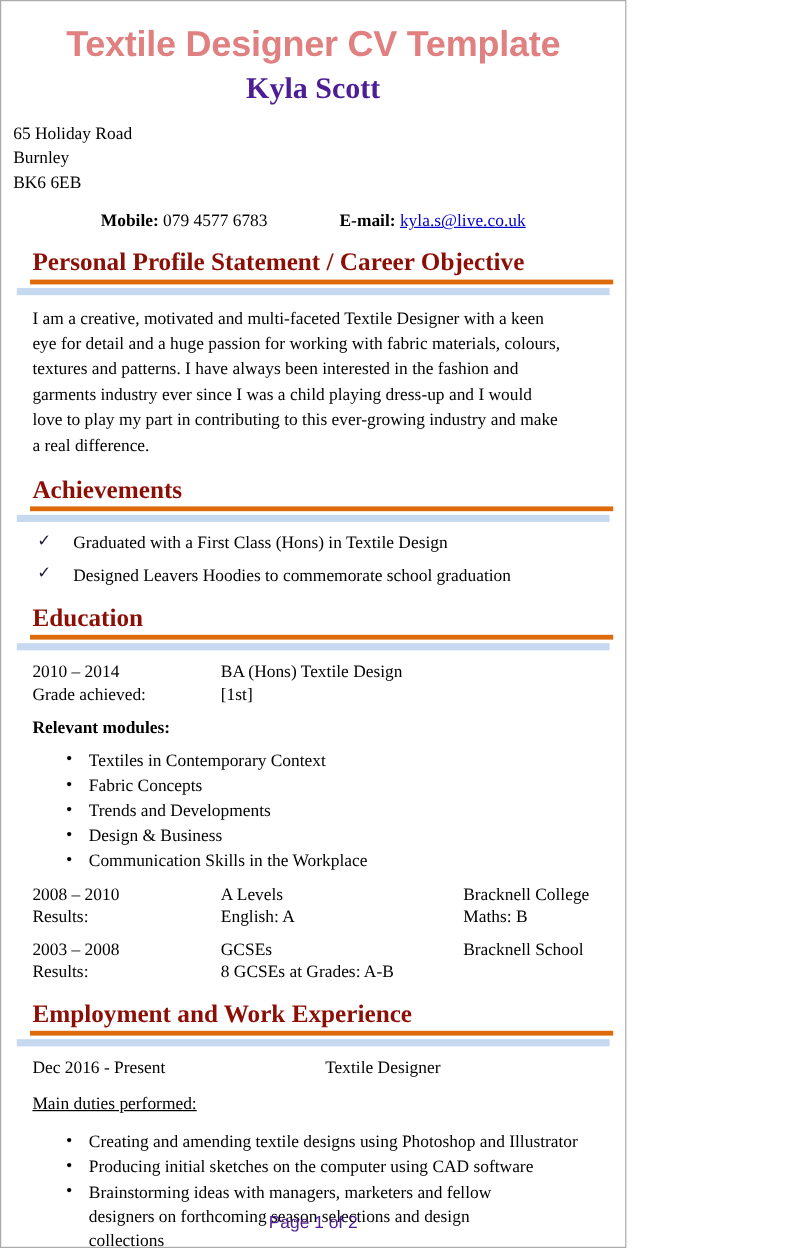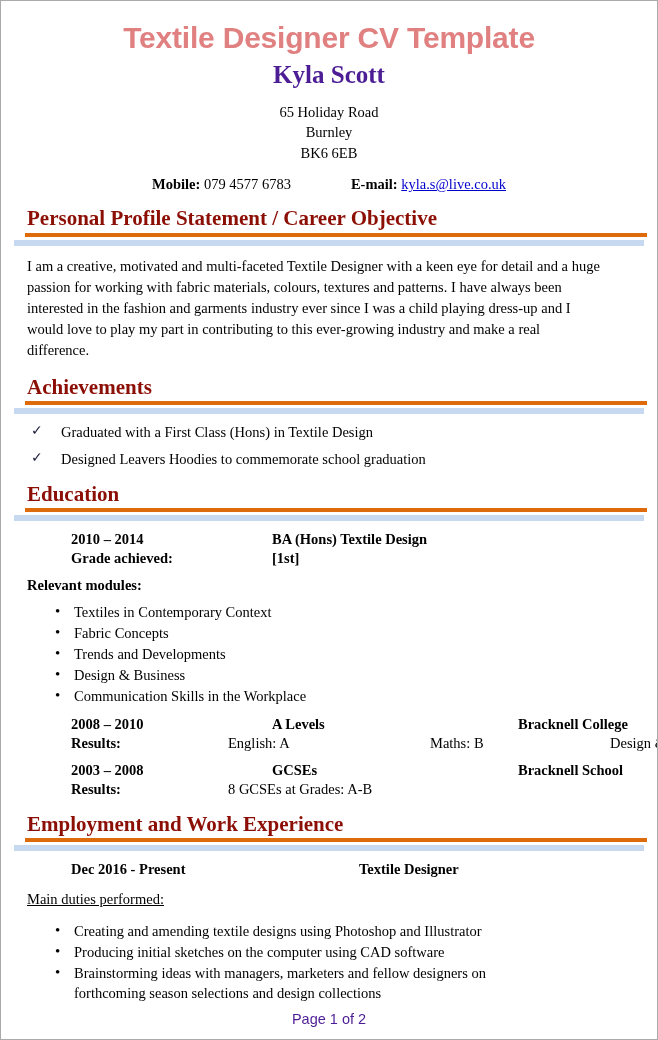--- a/index.html
+++ b/index.html
@@ -7,21 +7,21 @@
     margin: 0;
     padding: 0;
     background: #ffffff;
   }
   body {
     font-family: "Liberation Serif", "DejaVu Serif", serif;
     color: #000000;
   }
   .page {
     position: relative;
-    width: 658px;
+    width: 522px;
     height: 1040px;
     box-sizing: border-box;
     background: #ffffff;
     border: 1px solid #aaaaaa;
     overflow: hidden;
   }
   .inner {
     padding: 0 10px;
   }
 
@@ -39,21 +39,21 @@
   .cv-name {
     text-align: center;
     font-family: "Liberation Serif", "DejaVu Serif", serif;
     font-weight: bold;
     font-size: 25px;
     color: #4c1d95;
     margin: 4px 0 0 0;
     line-height: 1.2;
   }
   .addr-block {
-    text-align: center;
+    text-align: left;
     font-size: 14.5px;
     line-height: 1.42;
     margin-top: 12px;
   }
   .contact-row {
     margin-top: 13px;
     text-align: center;
     font-size: 14.5px;
   }
   .contact-row .c-label {
@@ -151,21 +151,21 @@
     line-height: 1.28;
   }
   .entry-line {
     display: flex;
     white-space: nowrap;
   }
   .edu-c1 { width: 157px; flex: 0 0 157px; }
   .edu-c2 { width: 202px; flex: 0 0 202px; }
   .edu-c3 { flex: 1 1 auto; }
   .res-c3 { width: 180px; flex: 0 0 180px; }
-  .bold { font-weight: bold; margin-left: 44px; }
+  .bold { font-weight: normal; }
   .sub-label {
     font-weight: bold;
     font-size: 14.5px;
     margin: 10px 0 0 16px;
   }
 
   .emp-c1 { width: 244px; flex: 0 0 244px; }
   .emp-c2 { width: 190px; flex: 0 0 190px; }
   .emp-c3 { flex: 1 1 auto; }
 

